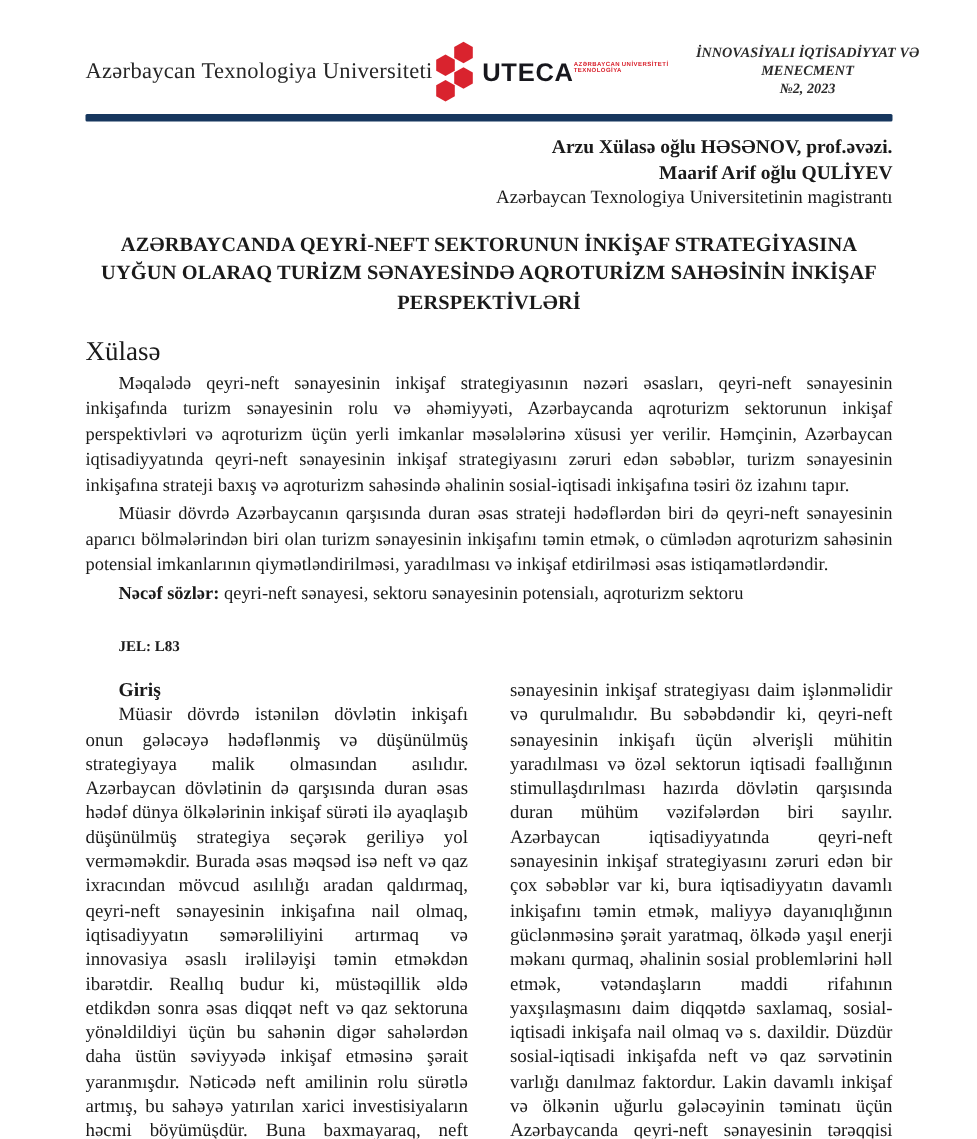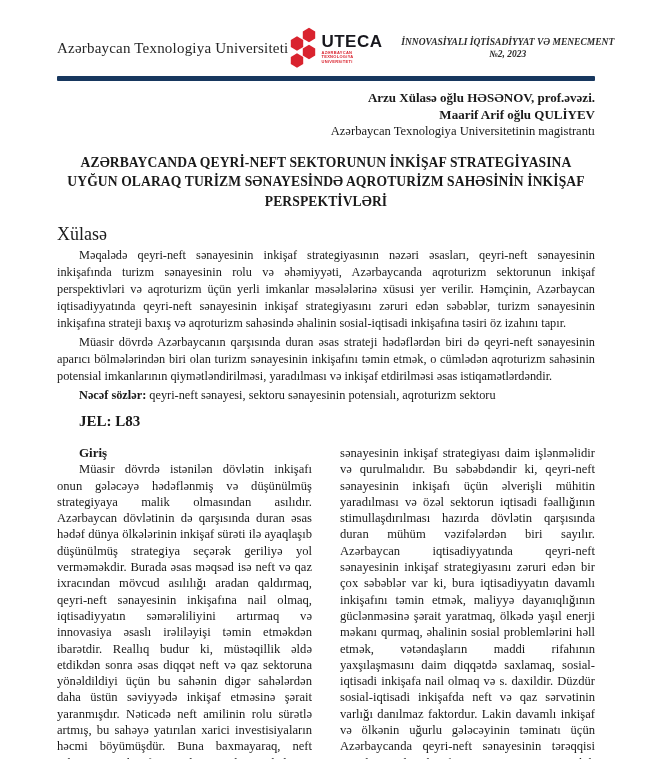--- a/index.html
+++ b/index.html
@@ -25,21 +25,21 @@
     display:flex;align-items:center;justify-content:space-between;
     height:44px;
     margin-right:-36px; 
   }
   .uni-name{
     font-size:15px;font-weight:400;color:#262626;
     letter-spacing:.2px;white-space:nowrap;
   }
   .logo{display:flex;align-items:center;gap:3px;}
   .logo svg{display:block;}
-  .logo-text{display:flex;flex-direction:column;line-height:1;justify-content:center;}
+  .logo-text{display:flex;flex-direction:row;line-height:1;justify-content:center;}
   .logo-acronym{
     font-family:"Liberation Sans","DejaVu Sans",sans-serif;
     font-weight:700;font-size:17px;color:#17171d;letter-spacing:.5px;
   }
   .logo-sub{
     font-family:"Liberation Sans","DejaVu Sans",sans-serif;
     font-size:4px;color:var(--accent-red);font-weight:700;
     letter-spacing:.3px;margin-top:1px;
   }
   .journal{
@@ -63,21 +63,21 @@
   }
   .abstract-heading{margin-top:13px;text-align:left;font-weight:400;font-size:18px;}
   .abstract p{
     font-size:12.3px;line-height:17px;text-align:justify;
     text-indent:22px;margin-top:2px;
   }
   .keywords{
     font-size:12.3px;line-height:17px;text-indent:22px;margin-top:0;
   }
   .keywords .kw-label{font-weight:700;}
-  .jel{margin-top:9px;font-weight:700;font-size:15px;text-indent:22px;font-family:Liberation Serif, serif;}
+  .jel{margin-top:22px;font-weight:700;font-size:10px;text-indent:22px;font-family:Liberation Serif, serif;}
   
   .columns{
     margin-top:15px;
     display:flex;gap:28px;
     height:400px;           
     overflow:hidden;
   }
   .col{
     width:255px;flex:0 0 255px;
     font-size:12.6px;line-height:16.3px;text-align:justify;

